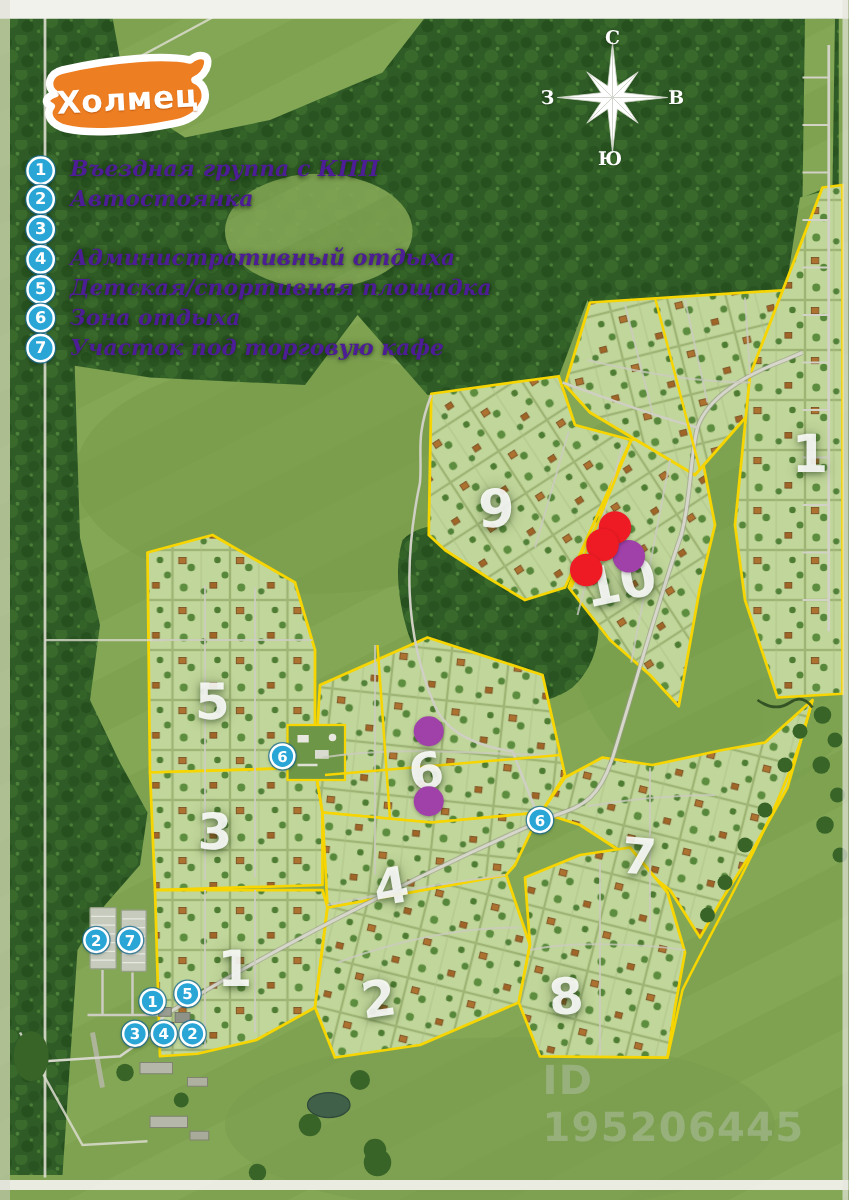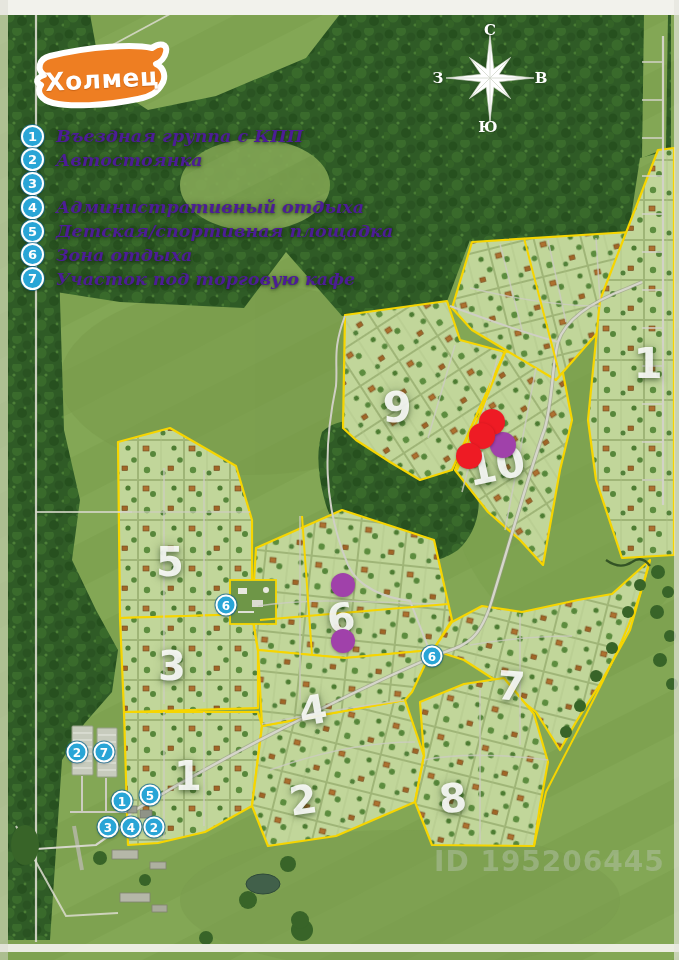--- a/index.html
+++ b/index.html
@@ -36,21 +36,21 @@
   .map-dot{position:absolute;border-radius:50%;box-shadow:0 1px 3px rgba(0,0,0,.3);}
 
   
   .compass-letter{position:absolute;color:#fff;font-family:"DejaVu Serif",serif;
     font-weight:bold;font-size:15px;transform:translate(-50%,-50%);
     text-shadow:0 1px 2px rgba(20,40,15,.5);}
 
   
   .watermark-logo{position:absolute;left:536px;top:792px;font-size:62px;font-weight:bold;
     color:rgba(190,202,182,.30);font-family:"DejaVu Sans",sans-serif;letter-spacing:2px;}
-  .watermark-id{position:absolute;left:434px;top:845px;font-size:28px;font-weight:bold;
+  .watermark-id{position:absolute;left:434px;top:845px;font-size:32px;font-weight:bold;
     color:rgba(185,198,178,.45);font-family:"DejaVu Sans",sans-serif;letter-spacing:1px;}
 </style>
 </head>
 <body>
 
 <div class="stage">
 
 <svg width="679" height="960" viewBox="0 0 679 960">
   <defs>
     <pattern id="forestTex" width="32" height="28" patternUnits="userSpaceOnUse">

